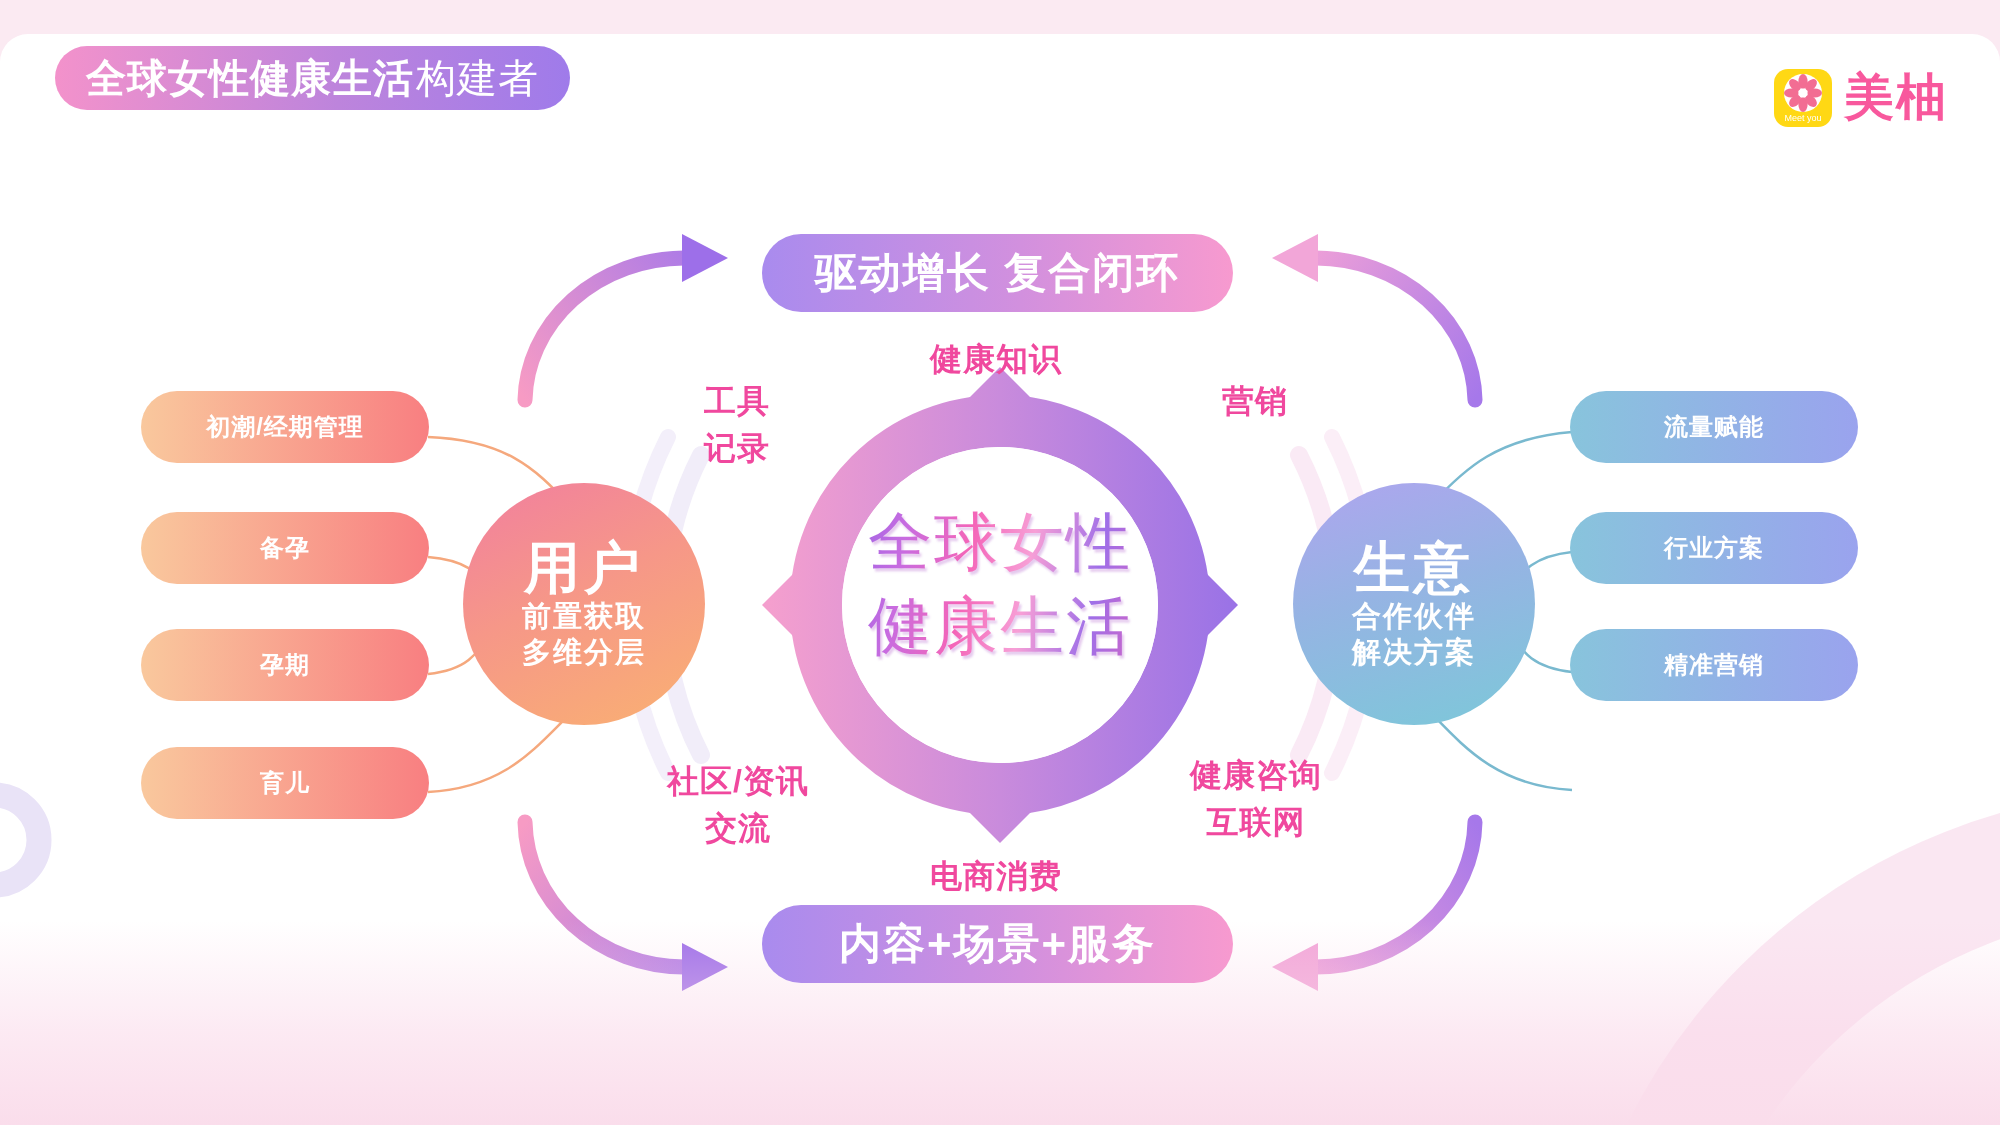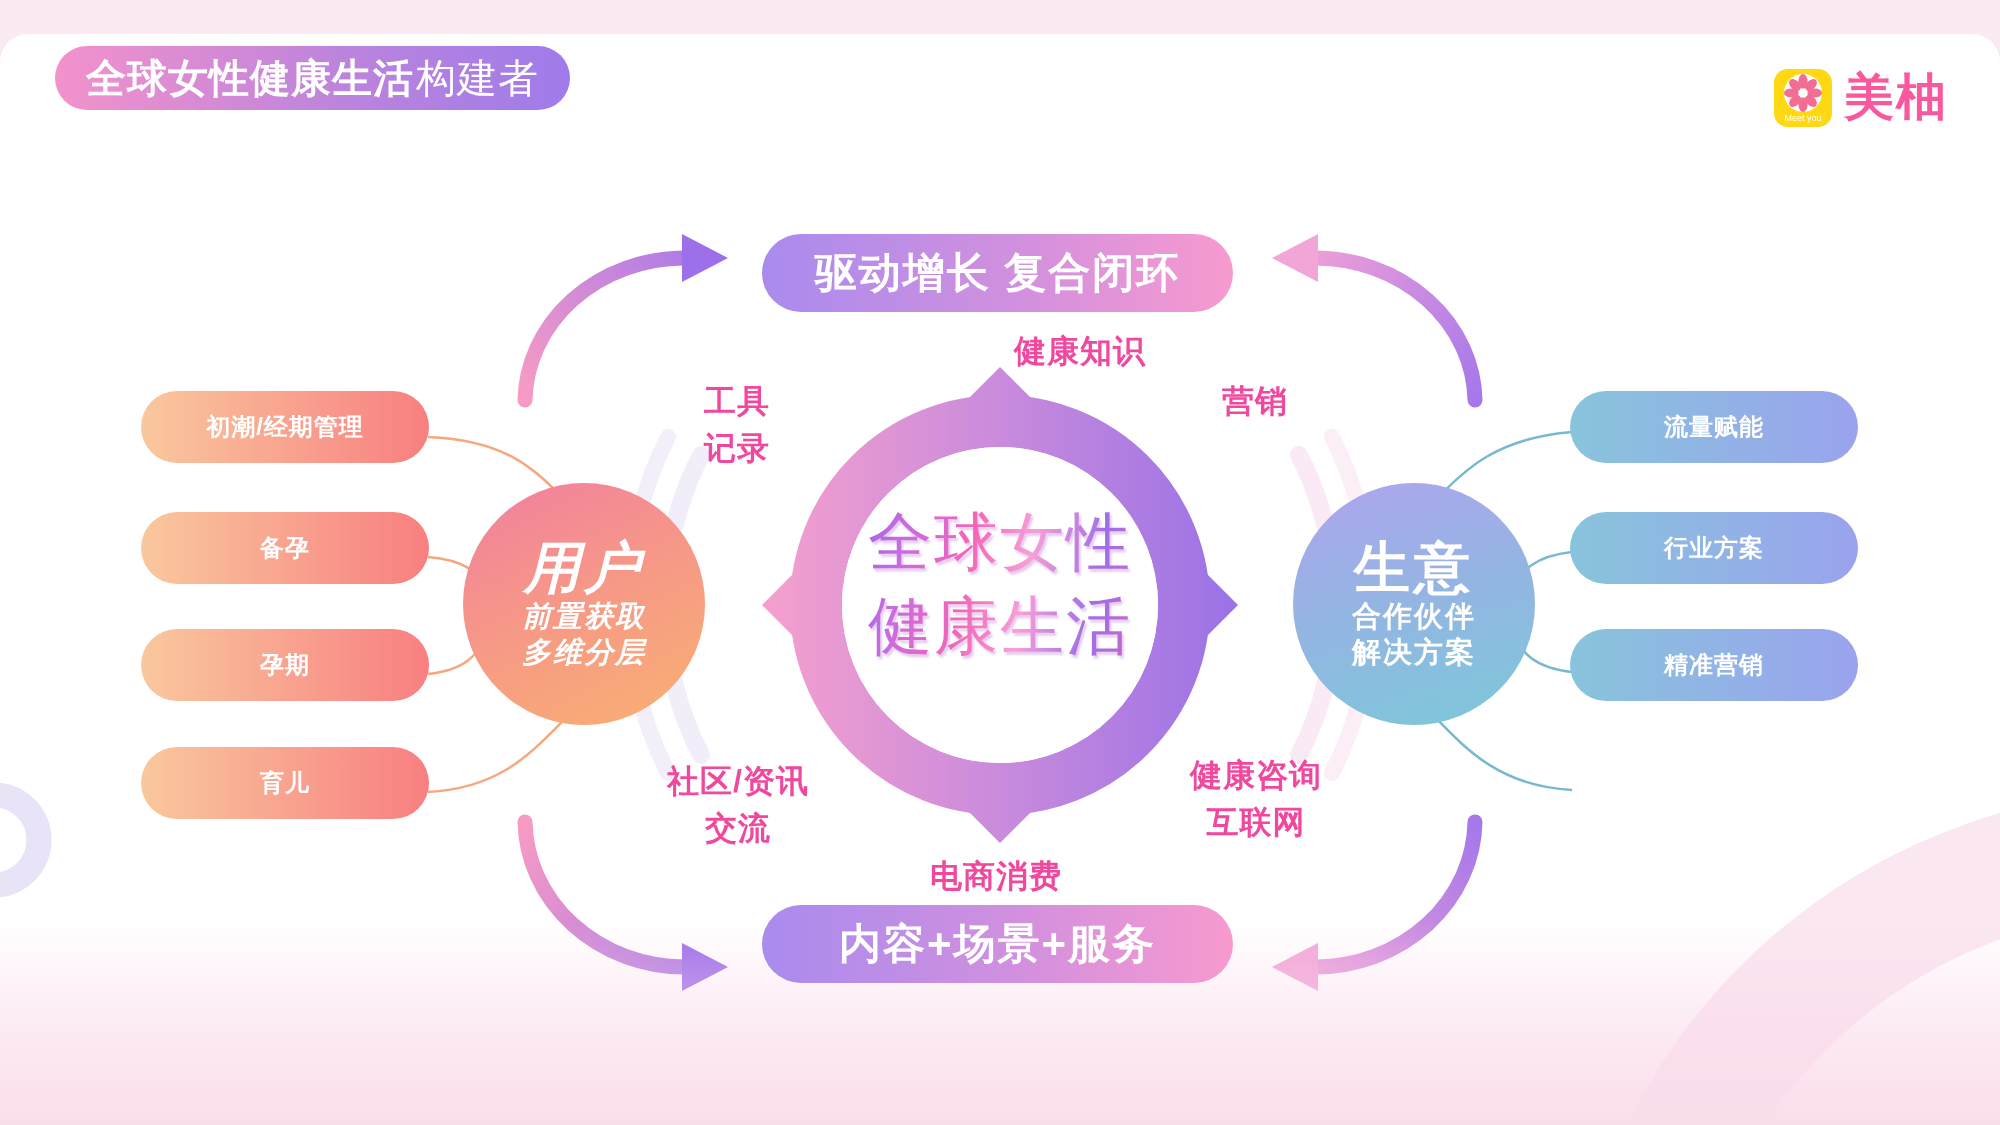--- a/index.html
+++ b/index.html
@@ -32,21 +32,21 @@
 
   
   .center-text{position:absolute;left:830px;top:500px;width:340px;text-align:center;
     font-size:64px;font-weight:400;line-height:84px;letter-spacing:2px;
     background:linear-gradient(100deg,#8A63E8 0%,#C86CE0 22%,#F465B8 40%,#F79FD6 57%,#9F6FE8 76%,#E95FB5 100%);
     -webkit-background-clip:text;background-clip:text;color:transparent;
     filter:drop-shadow(2px 3px 1px rgba(226,196,236,0.9));}
 
   
   .node-circle{position:absolute;border-radius:50%;display:flex;flex-direction:column;align-items:center;justify-content:center;color:#fff;text-align:center;}
-  .node-user{left:463px;top:483px;width:242px;height:242px;background:linear-gradient(155deg,#F2839B 8%,#F69788 45%,#F9AD75 92%);font-style:italic;}
+  .node-user{left:463px;top:483px;width:242px;height:242px;background:linear-gradient(155deg,#F2839B 8%,#F69788 45%,#F9AD75 92%);}
   .node-biz{left:1293px;top:483px;width:242px;height:242px;background:linear-gradient(165deg,#ABA7ED 6%,#95B4E3 45%,#7FC6DA 94%);}
   .node-title{font-size:56px;font-weight:900;letter-spacing:4px;line-height:60px;}
   .node-sub{font-size:29px;font-weight:700;line-height:36px;letter-spacing:2px;}
 
   
   .side-pill{position:absolute;width:288px;height:72px;border-radius:36px;display:flex;align-items:center;justify-content:center;
     color:#fff;font-size:24px;font-weight:900;letter-spacing:1px;}
   .pill-left{left:141px;background:linear-gradient(90deg,#F9C89D 0%,#F87F81 100%);}
   .pill-right{left:1570px;background:linear-gradient(90deg,#88C4DC 0%,#9AA3EE 100%);}
   .row1{top:391px;} .row2{top:512px;} .row3{top:629px;} .row4{top:747px;}
@@ -152,21 +152,21 @@
         <circle cx="29" cy="24" r="4.6" fill="#ffffff"></circle>
       </svg>
       <div class="meetyou">Meet you</div>
     </div>
     <div class="brand-name">美柚</div>
   </div>
 
   <div class="pill-banner banner-top">驱动增长 复合闭环</div>
   <div class="pill-banner banner-bottom">内容+场景+服务</div>
 
-  <div class="spoke" style="left:846px;top:328px;width:300px;text-align:right;">健康知识</div>
+  <div class="spoke" style="left:846px;top:336px;width:300px;">健康知识</div>
   <div class="spoke" style="left:637px;top:378px;width:200px;">
     <div>工具</div>
     <div>记录</div>
   </div>
   <div class="spoke" style="left:1155px;top:378px;width:200px;">
     <div>营销</div>
   </div>
   <div class="spoke" style="left:588px;top:758px;width:300px;">
     <div>社区/资讯</div>
     <div>交流</div>

